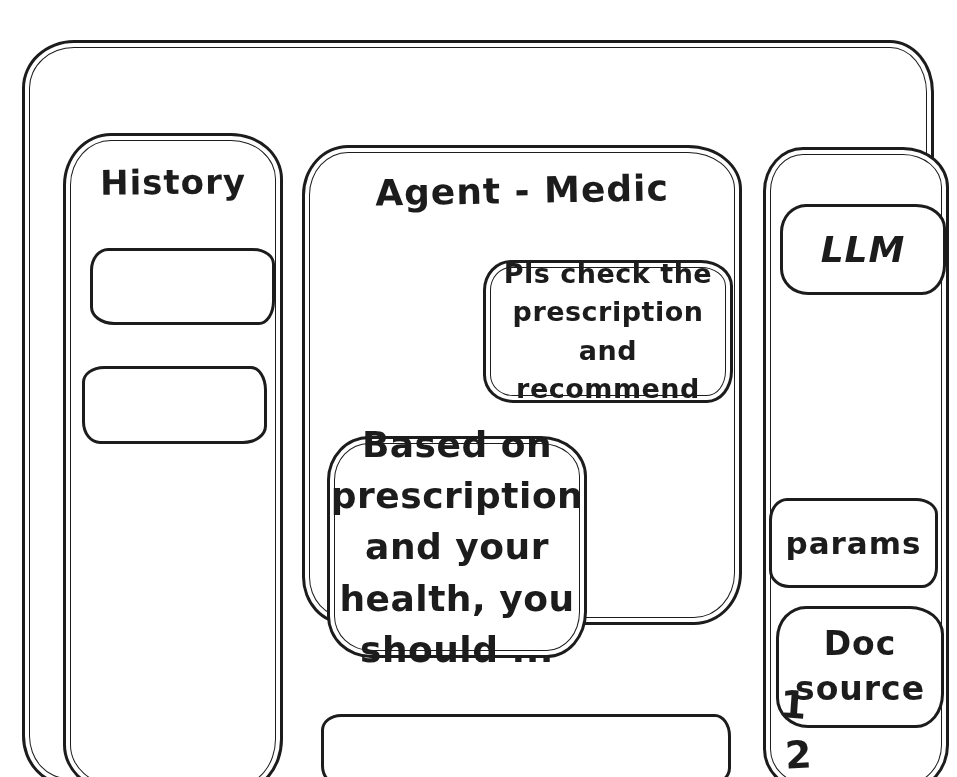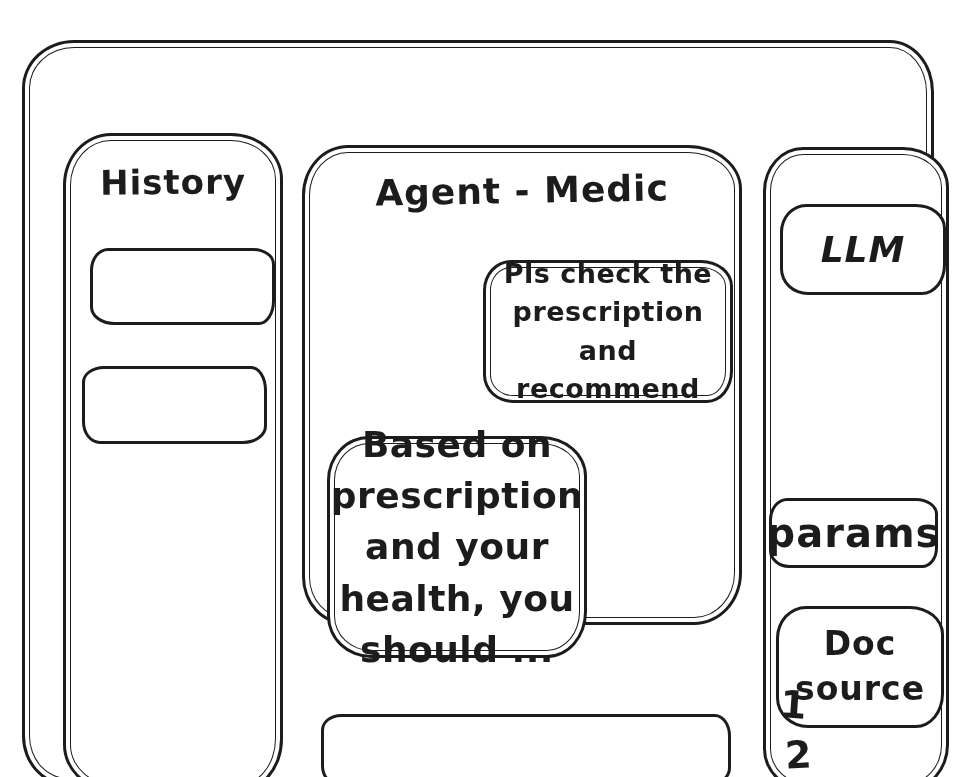--- a/index.html
+++ b/index.html
@@ -131,23 +131,23 @@
     font-style: italic;
   }
   .ocr-btn {
     left: 14px; top: 152px;
     width: 166px; height: 90px;
     border-radius: 28px 24px 30px 26px / 24px 30px 26px 28px;
     font-size: 36px;
   }
   .params-btn {
     left: 3px; top: 322px;
-    width: 169px; height: 70px;
+    width: 169px; height: 90px;
     border-radius: 18px 22px 16px 20px / 22px 16px 20px 18px;
-    font-size: 40px;
+    font-size: 31px;
     font-weight: 700;
   }
   .doc-btn {
     left: 10px; top: 430px;
     width: 168px; height: 122px;
     border-radius: 30px 34px 28px 32px / 32px 28px 34px 30px;
     font-size: 33px;
     line-height: 1.35;
     padding: 2px 18px;
   }

